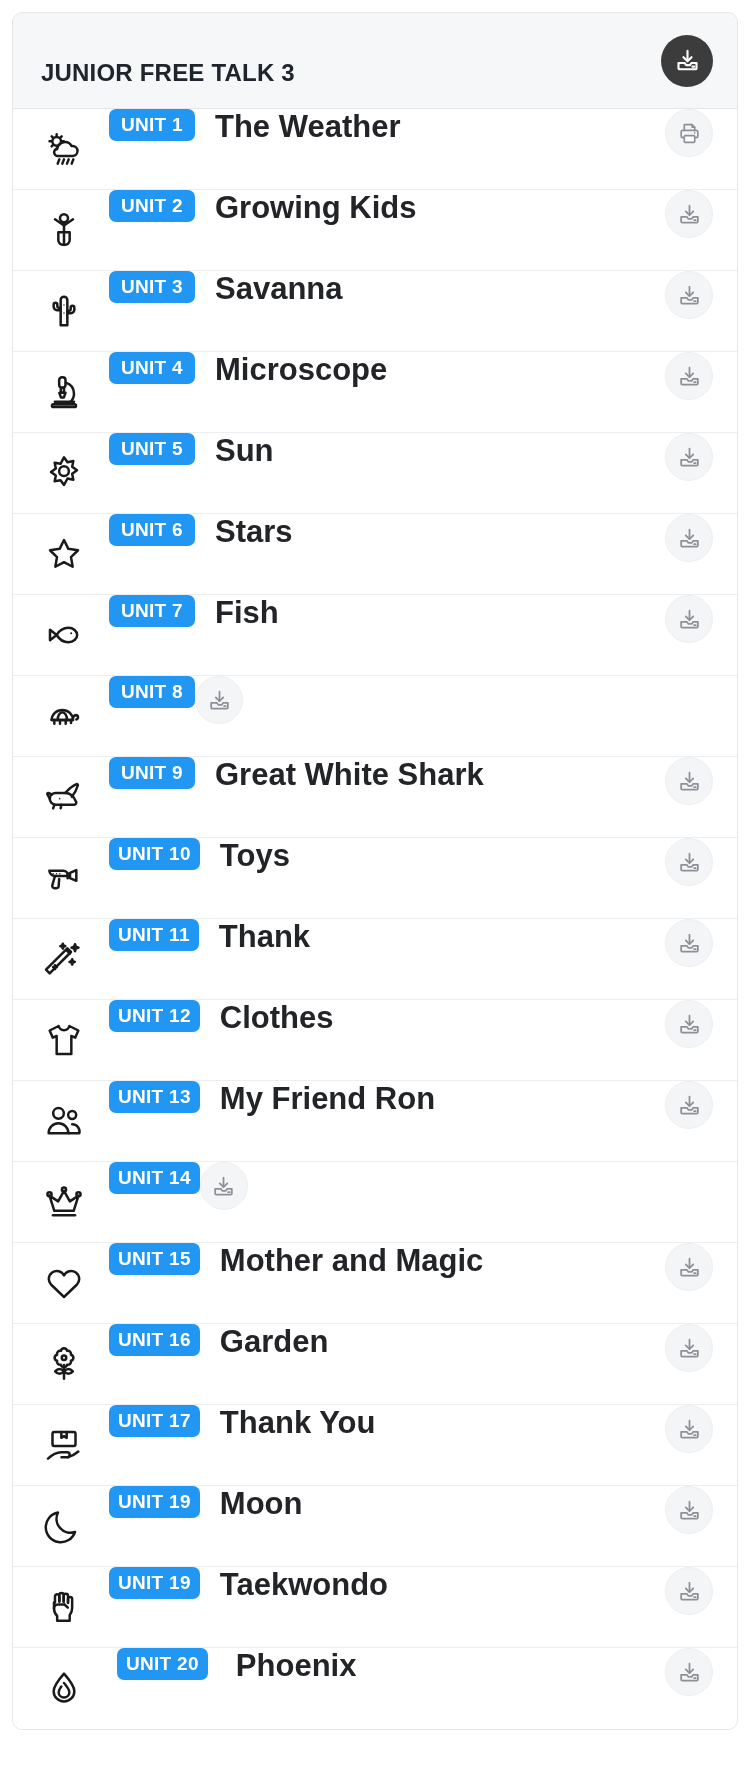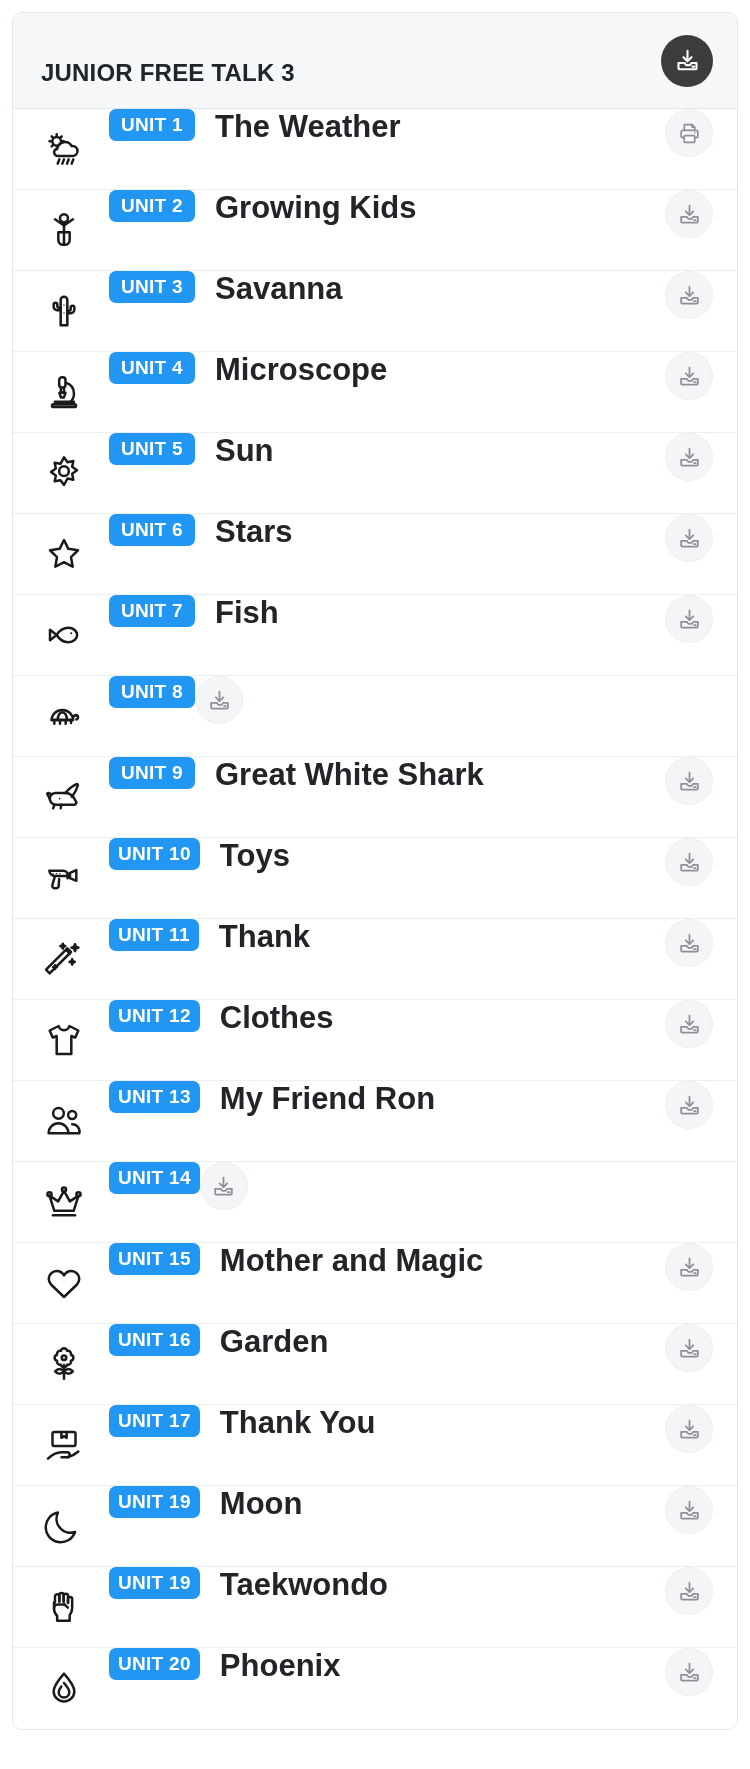--- a/index.html
+++ b/index.html
@@ -59,21 +59,21 @@
   .header-dl-btn svg { width: 27px; height: 27px; display: block; }
 
   
   .unit-row {
     display: flex;
     height: 81px;
     padding: 0 24px 0 28px;
     border-bottom: 1px solid #eceef1;
     background: #ffffff;
   }
-  .unit-row:last-child { border-bottom: none; }
+  .unit-row:last-child { border-bottom: none; gap: 8px; }
 
   .unit-icon {
     width: 46px;
     flex: none;
     display: flex;
     align-items: center;
     justify-content: center;
     color: #1a1a1a;
   }
   .unit-icon svg { width: 40px; height: 40px; display: block; }

